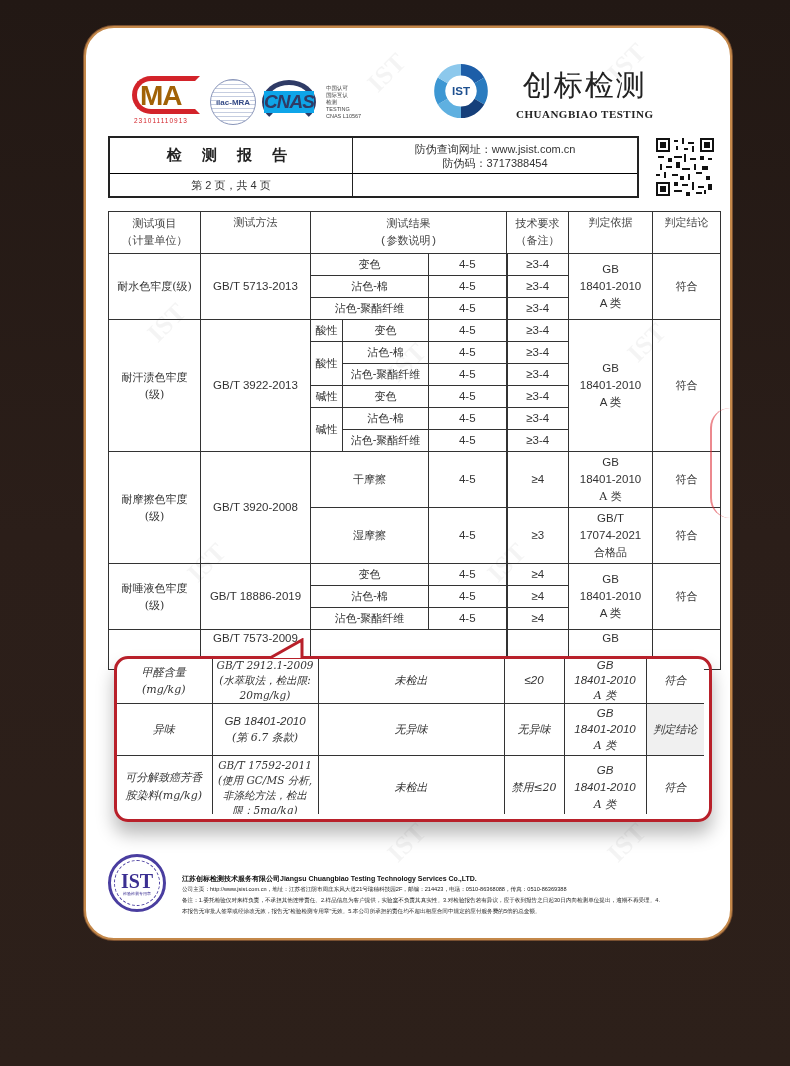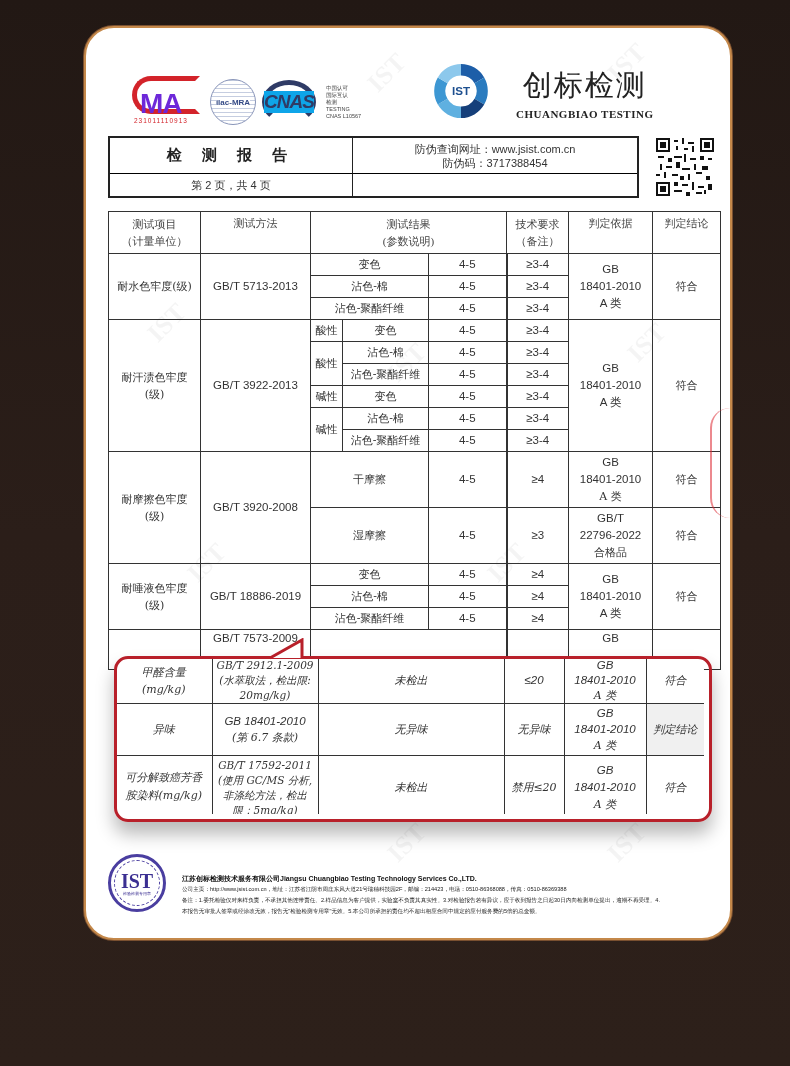--- a/index.html
+++ b/index.html
@@ -2,21 +2,21 @@
 <html><head>
 <meta charset="utf-8">
 <style>
   html,body{margin:0;padding:0;}
   body{width:790px;height:1066px;background:#2a1d18;position:relative;overflow:hidden;font-family:"Liberation Sans","DejaVu Sans",sans-serif;}
   .bg-grad{position:absolute;inset:0;background:linear-gradient(180deg,#221814 0%,#2b1e19 50%,#2d201a 100%);}
   .card{position:absolute;left:84px;top:26px;width:644px;height:910px;background:#fff;border-radius:30px;border:2px solid #c4884a;box-shadow:0 0 0 1px #7a5030;overflow:hidden;}
   .logos-left{position:absolute;left:46px;top:44px;height:60px;display:flex;align-items:center;gap:6px;}
   .cma{position:relative;width:72px;height:52px;}
   .cma-box{width:68px;height:38px;border:5px solid #d3232a;border-right-color:transparent;border-radius:20px 0 0 20px;box-sizing:border-box;position:absolute;left:0;top:0;}
-  .cma-text{position:absolute;left:8px;top:12px;font-weight:bold;font-size:28px;color:#6d28d9;letter-spacing:-1px;font-family:"Liberation Sans",sans-serif;}
+  .cma-text{position:absolute;left:8px;top:4px;font-weight:bold;font-size:28px;color:#a16207;letter-spacing:-1px;font-family:"Liberation Sans",sans-serif;}
   .cma-num{position:absolute;left:2px;top:41px;font-size:6.5px;color:#d3232a;letter-spacing:1px;}
   .ilac{width:44px;height:44px;border-radius:50%;border:1px solid #8894b8;background:repeating-linear-gradient(0deg,#fff 0 3px,#c5cde0 3px 4px);display:flex;align-items:center;justify-content:center;}
   .ilac span{font-size:8px;color:#344a86;background:#fff;font-weight:bold;}
   .cnas{width:56px;height:44px;position:relative;}
   .cnas-arc{position:absolute;left:0;top:0;width:54px;height:44px;border-radius:50%;border:5px solid #2f3b66;border-bottom-color:transparent;box-sizing:border-box;}
   .cnas-text{position:absolute;left:2px;top:11px;font-size:19px;font-weight:bold;font-style:italic;color:#2f3b66;background:#0ea5e9;letter-spacing:-1px;}
   .cnas-lines{font-size:5.5px;line-height:7px;color:#444;margin-left:2px;}
   .ist-logo{position:absolute;left:346px;top:34px;width:58px;height:58px;}
   .brand{position:absolute;left:430px;top:38px;text-align:center;}
   .brand-cn{font-size:29px;color:#222;font-family:"DejaVu Sans",sans-serif;letter-spacing:2px;}
@@ -25,21 +25,21 @@
   .hdr>div{border-right:1px solid #222;border-bottom:1px solid #000000;display:flex;align-items:center;justify-content:center;font-size:11px;color:#333;}
   .hdr .title{font-size:15px;font-weight:bold;letter-spacing:8px;color:#222;}
   .hdr .rno{font-size:11px;font-weight:bold;color:#222;}
   .hdr .anti{flex-direction:column;line-height:14px;}
   .hdr>div:nth-child(2n){border-right:none;}
   .hdr>div:nth-child(n+3){border-bottom:none;}
   .qr{position:absolute;left:570px;top:110px;width:58px;height:58px;}
   .tbl-wrap{position:absolute;left:22px;top:183px;width:612px;}
   table{border-collapse:collapse;width:612px;table-layout:fixed;}
   td,th{border:1px solid #333;font-size:11.5px;color:#333;text-align:center;padding:0 2px;font-weight:normal;line-height:17px;}
-  th{height:38px;color:#444;font-family:Liberation Serif, serif;font-size:11px;}
+  th{height:38px;color:#444;font-family:Liberation Mono, monospace;font-size:11px;}
   .cn{font-family:"DejaVu Serif",serif;font-size:11px;}
   .r22 td{height:21px;}
   .thick-l{border-left:2px solid #333;}
   .highlight{position:absolute;left:28px;top:628px;width:592px;height:160px;border:3px solid #b8202a;border-radius:14px;box-shadow:0 12px 18px rgba(0,0,0,.28);pointer-events:none;}
   .hl-pointer{position:absolute;left:182px;top:610px;width:40px;height:22px;pointer-events:none;}
   .lower-mask{position:absolute;left:30px;top:630px;width:588px;height:156px;}
   .stamp-right{position:absolute;right:0;top:380px;width:18px;height:110px;border-left:2px solid rgba(220,40,50,.55);border-radius:60px 0 0 60px;}
   .footer{position:absolute;left:20px;top:826px;width:610px;height:70px;}
   .seal{position:absolute;left:2px;top:0;width:58px;height:58px;border-radius:50%;border:3px solid #4a3ea0;box-sizing:border-box;display:flex;flex-direction:column;align-items:center;justify-content:center;color:#3b2f92;}
   .seal-inner{position:absolute;inset:3px;border-radius:50%;border:1px dashed #4a3ea0;}
@@ -255,21 +255,21 @@
           <td colspan="2" class="cn">干摩擦</td>
           <td>4-5</td>
           <td class="thick-l">≥4</td>
           <td><span>GB</span><br><span>18401-2010</span><br><span class="cn">A 类</span></td>
           <td class="cn">符合</td>
         </tr>
         <tr style="height:56px">
           <td colspan="2" class="cn">湿摩擦</td>
           <td>4-5</td>
           <td class="thick-l">≥3</td>
-          <td><span>GB/T</span><br><span>22796-2022</span><br><span class="cn">合格品</span></td>
+          <td><span>GB/T</span><br><span>17074-2021</span><br><span class="cn">合格品</span></td>
           <td class="cn">符合</td>
         </tr>
 
         <tr class="r22">
           <td rowspan="3" class="cn"><span>耐唾液色牢度</span><br><span>(级)</span></td>
           <td rowspan="3">GB/T 18886-2019</td>
           <td colspan="2" class="cn">变色</td>
           <td>4-5</td>
           <td class="thick-l">≥4</td>
           <td rowspan="3"><span>GB</span><br><span>18401-2010</span><br><span>A 类</span></td>

